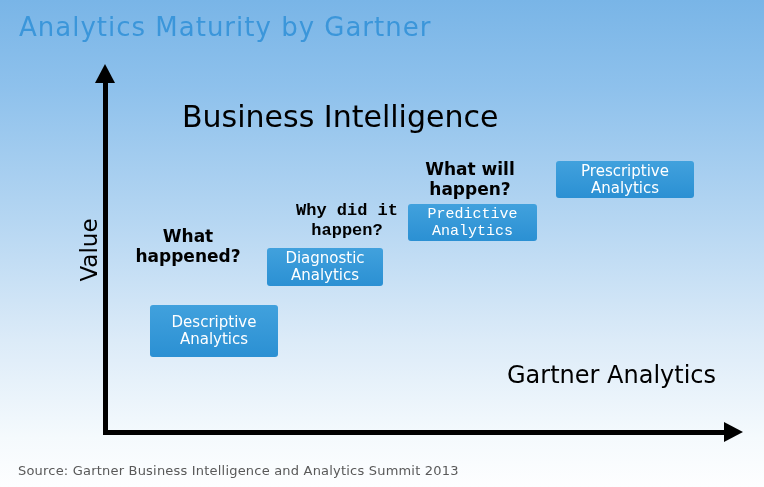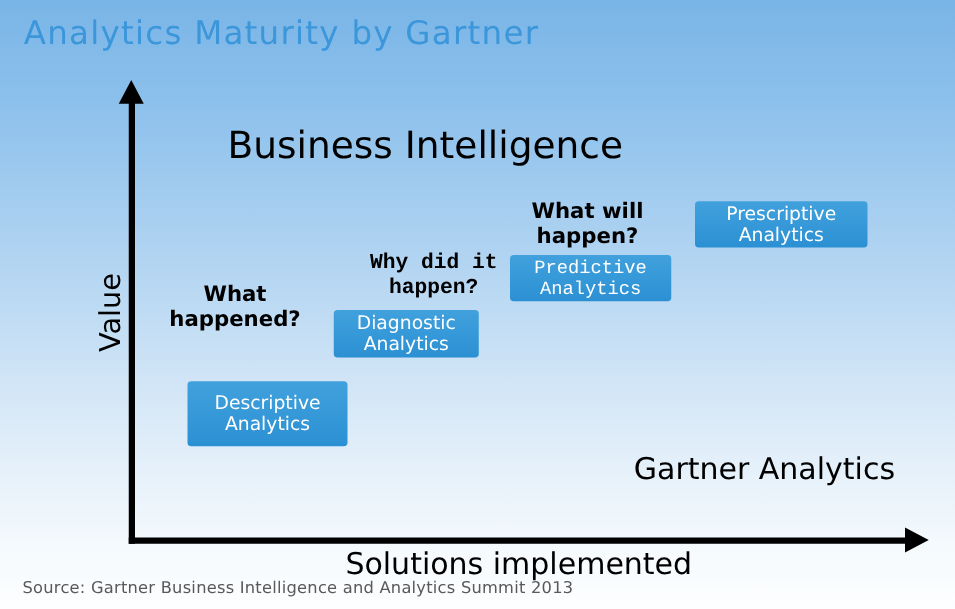--- a/index.html
+++ b/index.html
@@ -83,21 +83,20 @@
 <div class="canvas">
 
   <div class="title">Analytics Maturity by Gartner</div>
 
   <div class="axis-y"></div>
   <div class="arrow-up"></div>
   <div class="axis-x"></div>
   <div class="arrow-right"></div>
 
   <div class="value-label">Value</div>
-  <div class="x-label">Solutions implemented</div>
 
   <div class="bi-label">Business Intelligence</div>
   <div class="aa-label">Gartner Analytics</div>
 
   <div class="question q1">
     <span>What</span><br>
     <span>happened?</span>
   </div>
   <div class="abox b1">
     <span>Descriptive</span>

